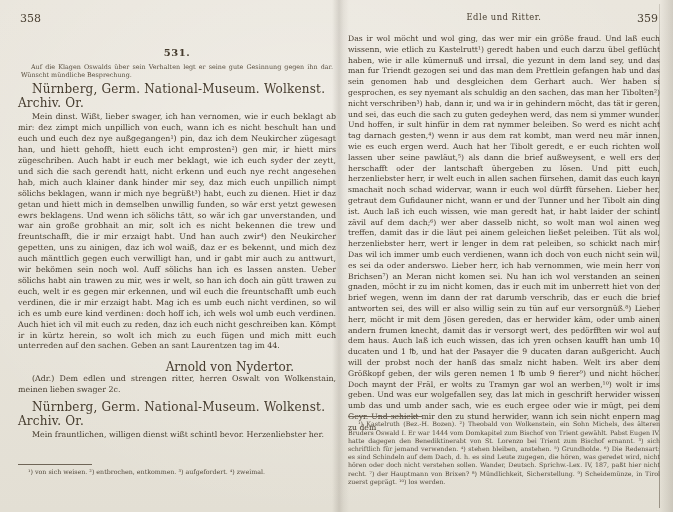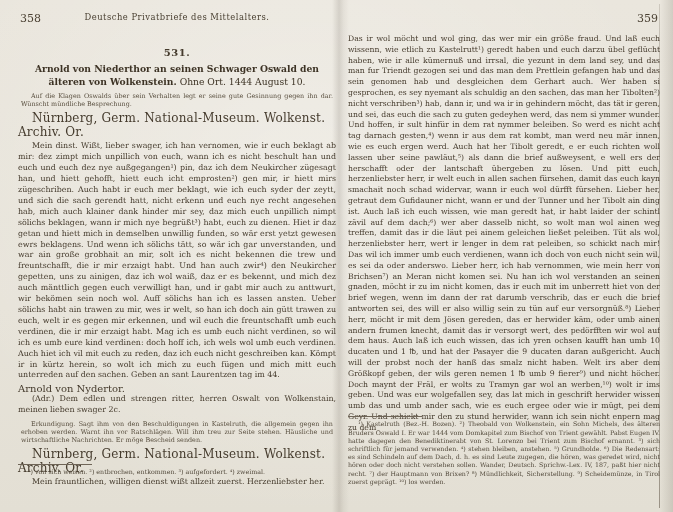--- a/index.html
+++ b/index.html
@@ -31,21 +31,21 @@
   .entry-title .d { font-weight:normal; }
 
   .regest { font-size:6.4px; line-height:8.2px; text-align:justify; text-indent:10px;
             margin:1px 3px 3px; color:#574d3d; }
   .source  { font-size:12px; text-indent:14px; margin-bottom:2px; letter-spacing:.2px; }
   .printed { font-size:7.5px; text-indent:14px; margin-bottom:2px; letter-spacing:.2px; }
 
   .body-text { font-size:7.9px; line-height:10.9px; text-align:justify; text-indent:14px; }
   .page.right .body-text { text-indent:0; font-size:7.7px; line-height:10.8px; max-height:404px; overflow:hidden; }
 
-  .signature { text-align:left; padding-right:42px; font-size:10px; margin-top:2px; }
+  .signature { text-align:right; padding-right:42px; font-size:12px; margin-top:8px; }
   .address   { font-size:7.9px; line-height:10.6px; text-align:justify; text-indent:14px; margin-bottom:2px; }
   .entry-532 { margin-top:4px; }
 
   .footnotes { position:absolute; left:0; right:0; font-size:6.3px; line-height:8.2px;
                text-align:justify; color:#51483a; }
   .page.left  .footnotes { bottom:26px; }
   .page.right .footnotes { bottom:16px; }
   .fn-rule { width:74px; height:1px; background:#6f6557; margin-bottom:3px; }
   .fn-text { text-indent:10px; }
 
@@ -59,52 +59,47 @@
                rgba(104,94,80,.30) 60%, rgba(104,94,80,.60)); }
 </style>
 </head>
 <body>
 
 <div class="spread">
 
   <div class="page left">
     <div class="running-head">
       <span class="num">358</span>
-      <span class="rtitle">Deutsche Privatbriefe des Mittelalters.</span>
     </div>
 
     <div class="entry">
       <div class="entry-number">531.</div>
-      <div class="entry-title">
-        <span class="t">Arnold von Niederthor an seinen Schwager Oswald den älteren von Wolkenstein.</span>
-        <span class="d">Ohne Ort. 1444 August 10.</span>
-      </div>
       <div class="regest">Auf die Klagen Oswalds über sein Verhalten legt er seine gute Gesinnung gegen ihn dar. Wünscht mündliche Besprechung.</div>
       <div class="source">Nürnberg, Germ. National-Museum. Wolkenst. Archiv. Or.</div>
       <div class="body-text">Mein dinst. Wißt, lieber swager, ich han vernomen, wie ir euch beklagt ab mir: dez zimpt mich unpillich von euch, wann ich es nicht beschult han und euch und euch dez nye außgegangen¹) pin, daz ich dem Neukircher zügesagt han, und hiett gehofft, hiett euch icht emprosten²) gen mir, ir hiett mirs zügeschriben. Auch habt ir euch mer beklagt, wie ich euch syder der zeytt, und sich die sach gerendt hatt, nicht erkenn und euch nye recht angesehen hab, mich auch klainer dank hinder mir sey, daz mich euch unpillich nimpt sölichs beklagen, wann ir mich nye begrüßt³) habt, euch zu dienen. Hiet ir daz getan und hiett mich in demselben unwillig funden, so wär erst yetzt gewesen ewrs beklagens. Und wenn ich sölichs tätt, so wär ich gar unverstanden, und war ain große grobhait an mir, solt ich es nicht bekennen die trew und freuntschafft, die ir mir erzaigt habt. Und han auch zwir⁴) den Neukircher gepetten, uns zu ainigen, daz ich wol waiß, daz er es bekennt, und mich dez auch mänttlich gegen euch verwilligt han, und ir gabt mir auch zu anttwurt, wir bekömen sein noch wol. Auff sölichs han ich es lassen ansten. Ueber sölichs habt ain trawen zu mir, wes ir welt, so han ich doch ain gütt trawen zu euch, welt ir es gegen mir erkennen, und wil euch die freuntschafft umb euch verdinen, die ir mir erzaigt habt. Mag ich es umb euch nicht verdinen, so wil ich es umb eure kind verdinen: doch hoff ich, ich wels wol umb euch verdinen. Auch hiet ich vil mit euch zu reden, daz ich euch nicht geschreiben kan. Kömpt ir in kürtz herein, so wolt ich mich zu euch fügen und mich mitt euch unterreden auf den sachen. Geben an sant Laurentzen tag im 44.</div>
       <div class="signature">Arnold von Nydertor.</div>
       <div class="address">(Adr.) Dem edlen und strengen ritter, herren Oswalt von Wolkenstain, meinen lieben swager 2c.</div>
     </div>
 
     <div class="entry entry-532">
-      <div class="regest">Erkundigung. Sagt ihm von den Beschuldigungen in Kastelruth, die allgemein gegen ihn erhoben werden. Warnt ihn vor Ratschlägen. Will ihm treu zur Seite stehen. Häusliche und wirtschaftliche Nachrichten. Er möge Bescheid senden.</div>
       <div class="source">Nürnberg, Germ. National-Museum. Wolkenst. Archiv. Or.</div>
-      <div class="body-text">Mein frauntlichen, willigen dienst wißt allzeit zuerst. Herzenliebster her.</div>
+      <div class="body-text">Mein frauntlichen, willigen dienst wißt schintl bevor. Herzenliebster her.</div>
     </div>
 
     <div class="footnotes">
       <div class="fn-rule"></div>
       <div class="fn-text">¹) von sich weisen. ²) entbrochen, entkommen. ³) aufgefordert. ⁴) zweimal.</div>
     </div>
   </div>
 
   <div class="gutter"></div>
 
   <div class="page right">
     <div class="running-head">
+      <span class="rtitle">Edle und Ritter.</span>
       <span class="num">359</span>
     </div>
 
     <div class="body-text">Das ir wol möcht und wol ging, das wer mir ein größe fraud. Und laß euch wissenn, wie etlich zu Kastelrutt¹) geredt haben und euch darzu übel geflücht haben, wie ir alle kümernuß und irrsal, die yezunt in dem land sey, und das man fur Triendt gezogen sei und das man dem Prettlein gefangen hab und das sein genomen hab und desgleichen dem Gerhart auch. Wer haben si gesprochen, es sey nyemant als schuldig an den sachen, das man her Tibolten²) nicht verschriben³) hab, dann ir, und wa ir in gehindern möcht, das tät ir geren, und sei, das euch die sach zu guten gedeyhen werd, das nem si ymmer wunder. Und hoffen, ir sult hinfür in dem rat nymmer beleiben. So werd es nicht acht tag darnach gesten,⁴) wenn ir aus dem rat kombt, man werd neu mär innen, wie es euch ergen werd. Auch hat her Tibolt geredt, e er euch richten woll lassen uber seine pawläut,⁵) als dann die brief außweysent, e well ers der herschafft oder der lantschaft übergeben zu lösen. Und pitt euch, herzenliebster herr, ir welt euch in allen sachen fürsehen, damit das euch kayn smachait noch schad widervar, wann ir euch wol dürfft fürsehen. Lieber her, getraut dem Gufidauner nicht, wann er und der Tunner und her Tibolt ain ding ist. Auch laß ich euch wissen, wie man geredt hat, ir habt laider der schintl zävil auf dem dach;⁶) wer aber dasselb nicht, so wolt man wol ainen weg treffen, damit das ir die läut pei ainem geleichen ließet peleiben. Tüt als wol, herzenliebster herr, wert ir lenger in dem rat peleiben, so schickt nach mir! Das wil ich immer umb euch verdienen, wann ich doch von euch nicht sein wil, es sei da oder anderswo. Lieber herr, ich hab vernommen, wie mein herr von Brichsen⁷) an Meran nicht komen sei. Nu han ich wol verstanden an seinen gnaden, möcht ir zu im nicht komen, das ir euch mit im unberrett hiet von der brief wegen, wenn im dann der rat darumb verschrib, das er euch die brief antworten sei, des will er also willig sein zu tün auf eur versorgnüß.⁸) Lieber herr, möcht ir mit dem Jösen gereden, das er herwider käm, oder umb ainen andern frumen knecht, damit das ir versorgt wert, des pedörfften wir wol auf dem haus. Auch laß ich euch wissen, das ich yren ochsen kaufft han umb 10 ducaten und 1 ℔, und hat der Pasayer die 9 ducaten daran außgericht. Auch will der probst noch der hanß das smalz nicht haben. Welt irs aber dem Größkopf geben, der wils geren nemen 1 ℔ umb 9 fierer⁹) und nicht höcher. Doch maynt der Fräl, er wolts zu Tramyn gar wol an werben,¹⁰) wolt ir ims geben. Und was eur wolgefallen sey, das lat mich in geschrift herwider wissen umb das und umb ander sach, wie es euch ergee oder wie ir mügt, pei dem Geyr. Und schickt mir den zu stund herwider, wann ich sein nicht enpern mag zu dem</div>
 
     <div class="footnotes">
       <div class="fn-rule"></div>
       <div class="fn-text">¹) Kastelruth (Bez.-H. Bozen). ²) Theobald von Wolkenstein, ein Sohn Michels, des älteren Bruders Oswald I. Er war 1444 vom Domkapitel zum Bischof von Trient gewählt. Pabst Eugen IV. hatte dagegen den Benediktinerabt von St. Lorenzo bei Trient zum Bischof ernannt. ³) sich schriftlich für jemand verwenden. ⁴) stehen bleiben, anstehen. ⁵) Grundholde. ⁶) Die Redensart: es sind Schindeln auf dem Dach, d. h. es sind Leute zugegen, die hören, was geredet wird, nicht hören oder doch nicht verstehen sollen. Wander, Deutsch. Sprichw.-Lex. IV, 187, paßt hier nicht recht. ⁷) der Hauptmann von Brixen? ⁸) Mündlichkeit, Sicherstellung. ⁹) Scheidemünze, in Tirol zuerst geprägt. ¹⁰) los werden.</div>
     </div>
   </div>

